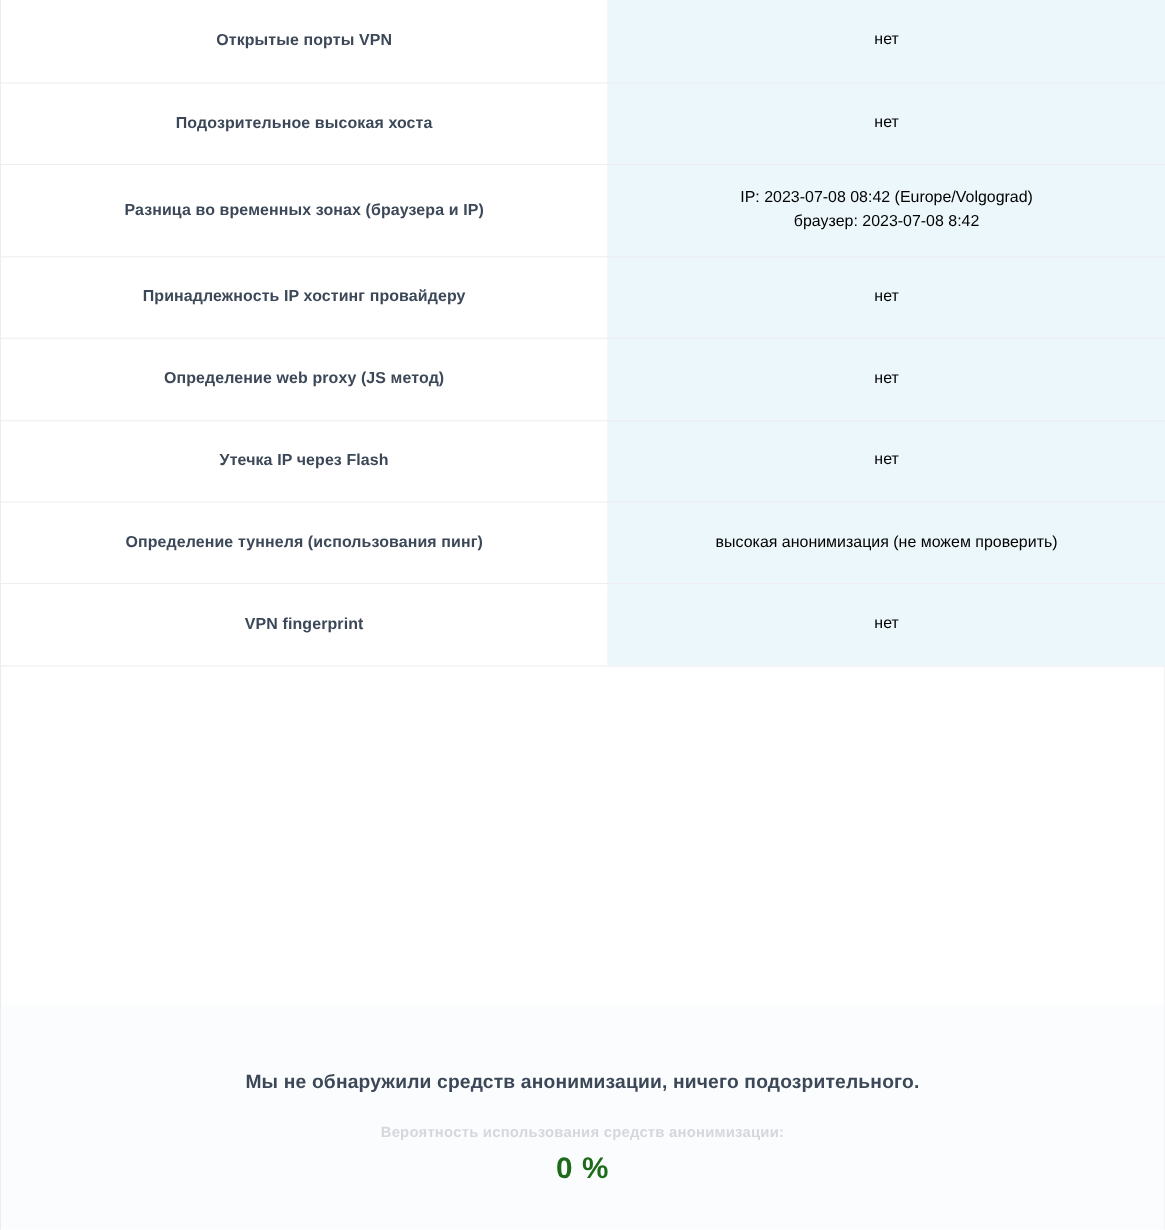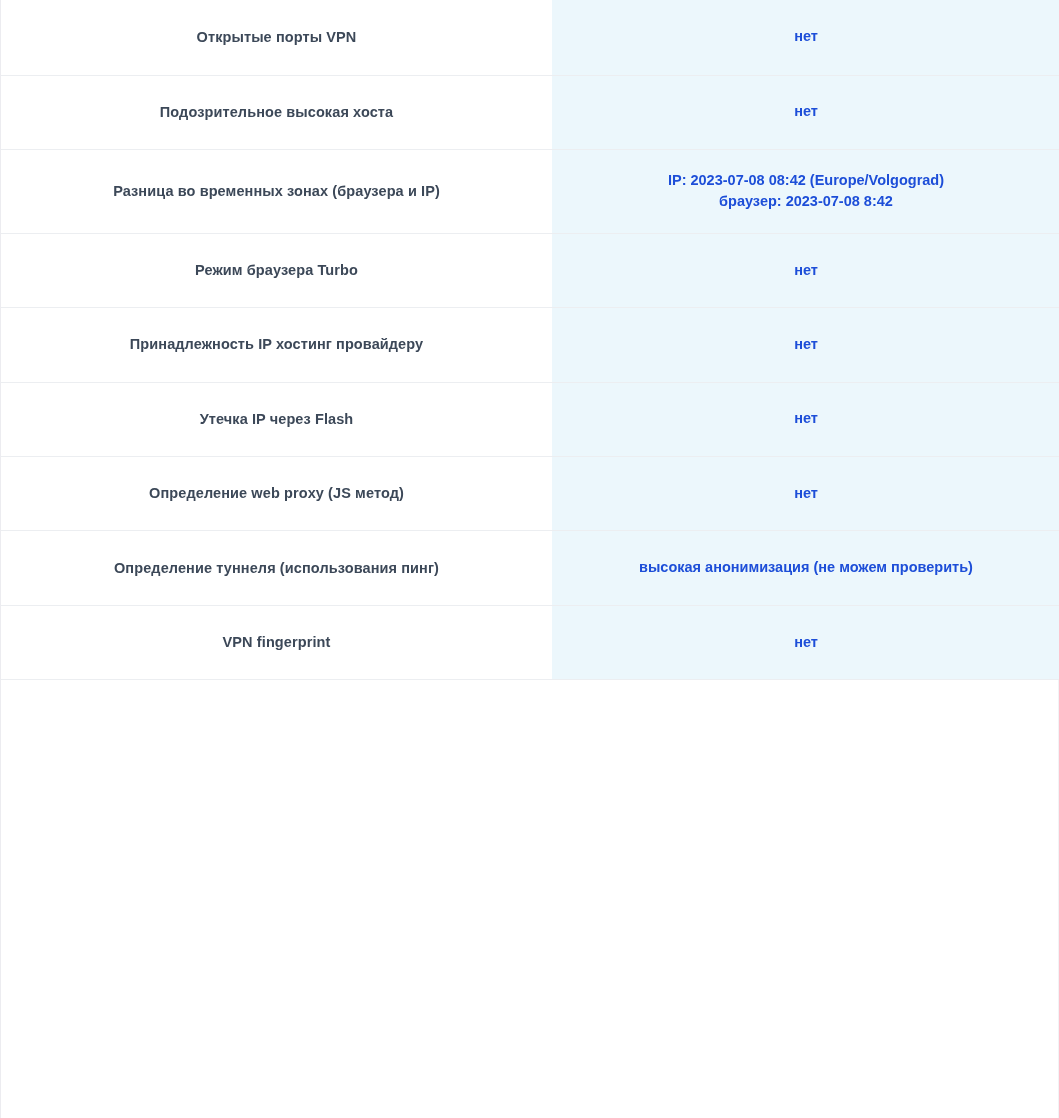--- a/index.html
+++ b/index.html
@@ -47,22 +47,22 @@
     font-size: 14.5px;
     font-weight: bold;
     color: #3c4858;
     letter-spacing: .1px;
     line-height: 1.45;
   }
   .col-value {
     width: 508px;
     background: #ecf7fc;
     font-size: 14.5px;
-    font-weight: bold;
-    color: #1d4ed8;
+    font-weight: normal;
+    color: #000000;
     line-height: 1.5;
   }
   .col-value .line {
     display: block;
   }
   
   .results-table tr:first-child { height: 75px; }
   .results-table tr.tall { height: 84px; }
 
   
@@ -118,52 +118,51 @@
           </td>
         </tr>
         <tr class="tall">
           <td class="col-label">Разница во временных зонах (браузера и IP)</td>
           <td class="col-value">
             <span class="line">IP: 2023-07-08 08:42 (Europe/Volgograd)</span>
             <span class="line">браузер: 2023-07-08 8:42</span>
           </td>
         </tr>
         <tr>
-          <td class="col-label">Режим браузера Turbo</td>
-          <td class="col-value">
-            <span class="line">нет</span>
-          </td>
-        </tr>
-        <tr>
           <td class="col-label">Принадлежность IP хостинг провайдеру</td>
           <td class="col-value">
             <span class="line">нет</span>
           </td>
         </tr>
         <tr>
-          <td class="col-label">Утечка IP через Flash</td>
+          <td class="col-label">Определение web proxy (JS метод)</td>
           <td class="col-value">
             <span class="line">нет</span>
           </td>
         </tr>
         <tr>
-          <td class="col-label">Определение web proxy (JS метод)</td>
+          <td class="col-label">Утечка IP через Flash</td>
           <td class="col-value">
             <span class="line">нет</span>
           </td>
         </tr>
         <tr>
           <td class="col-label">Определение туннеля (использования пинг)</td>
           <td class="col-value">
             <span class="line">высокая анонимизация (не можем проверить)</span>
           </td>
         </tr>
         <tr>
           <td class="col-label">VPN fingerprint</td>
           <td class="col-value">
             <span class="line">нет</span>
           </td>
         </tr>
       </tbody>
   </table>
 
+  <div class="summary">
+    <p class="summary-headline">Мы не обнаружили средств анонимизации, ничего подозрительного.</p>
+    <p class="summary-sublabel">Вероятность использования средств анонимизации:</p>
+    <p class="summary-percent">0 %</p>
+  </div>
 
 </div>
 
 </body></html>

